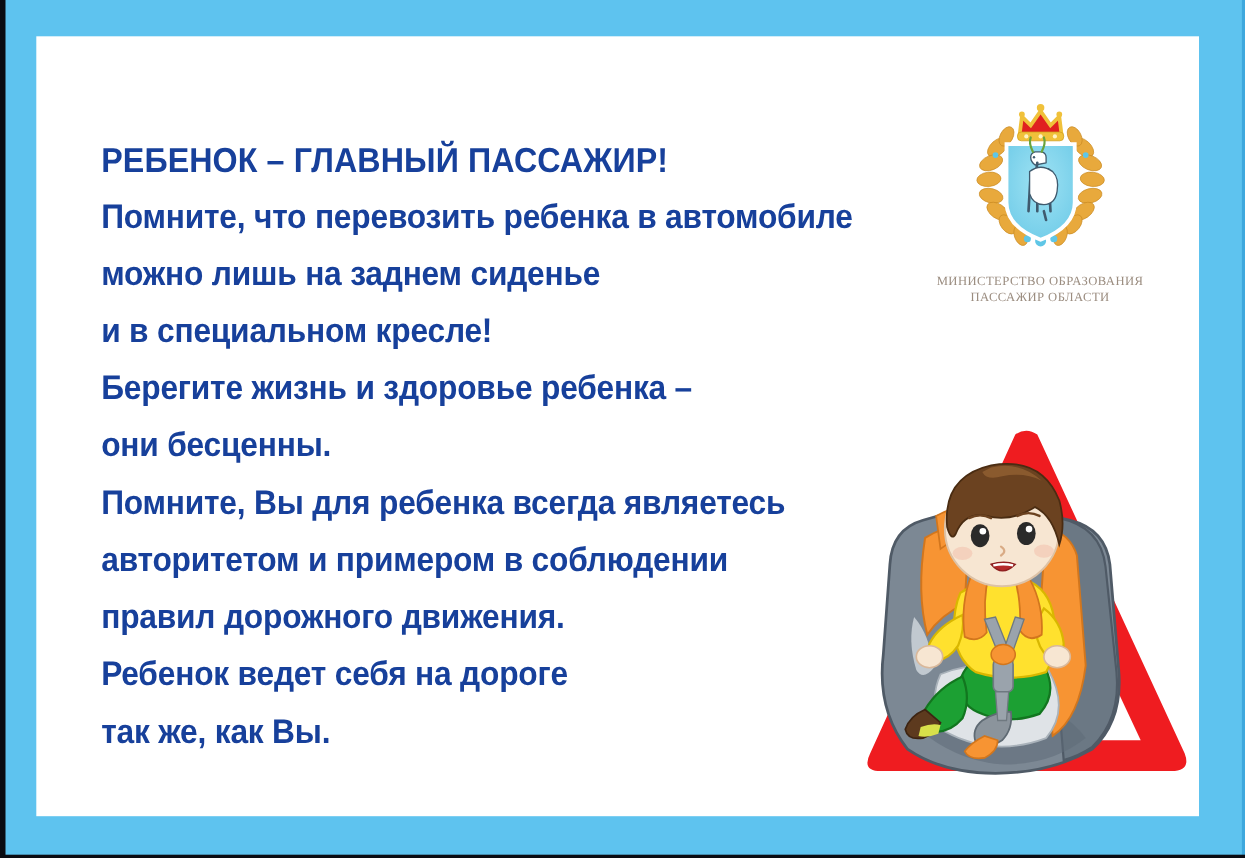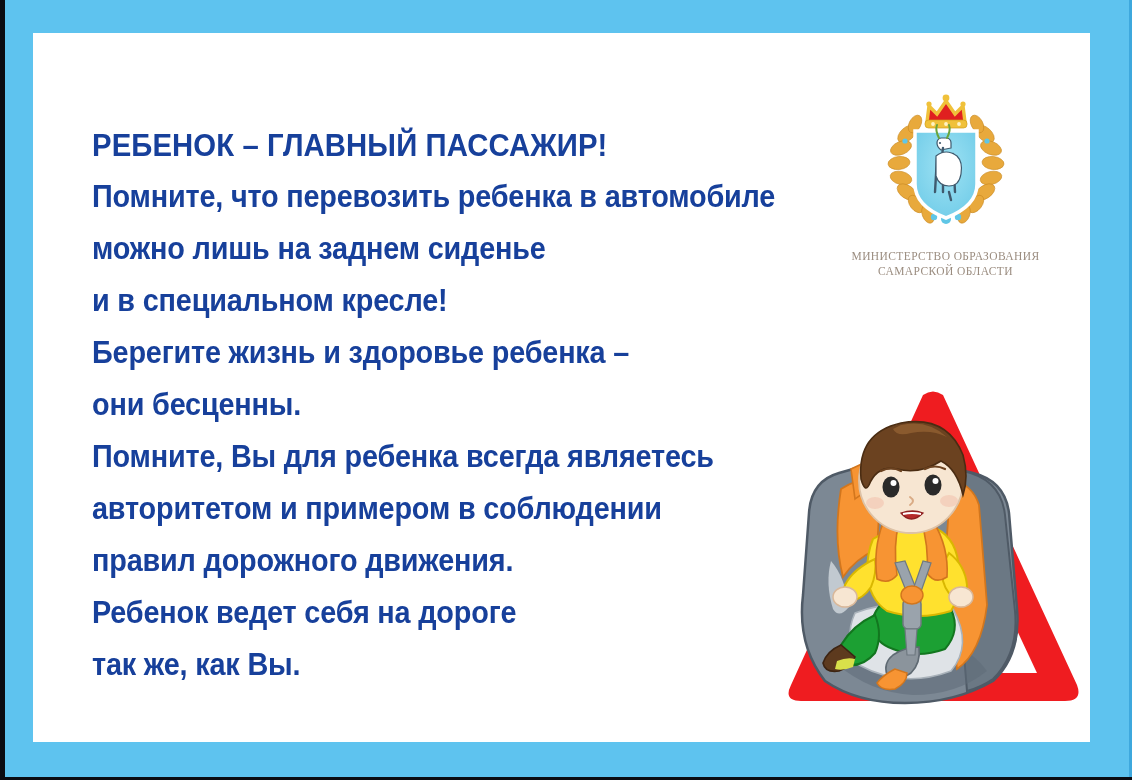--- a/index.html
+++ b/index.html
@@ -193,21 +193,21 @@
         <g fill="none" stroke="#6aa43c" stroke-width="2" stroke-linecap="round">
           <path d="M58 50 Q54 42 56 37"></path>
           <path d="M66 50 Q70 42 68 37"></path>
         </g>
         <g fill="#3f5a6e">
           <circle cx="59" cy="55" r="1.1"></circle>
         </g>
       </svg>
 
       <div class="emblem-caption">МИНИСТЕРСТВО ОБРАЗОВАНИЯ</div>
-      <div class="emblem-caption">САМАРСКОЙ ОБЛАСТИ</div>
+      <div class="emblem-caption">ПАССАЖИР ОБЛАСТИ</div>
     </div>
 
     <div class="illustration">
       <svg width="390" height="370" viewBox="0 0 390 370">
 
         <g>
           <path d="M218 32 Q228 25 238 32 L372 322 Q378 338 360 338 L96 338 Q78 338 86 322 Z" fill="#ef1c20"></path>
           <path d="M228 88 L332 310 L124 310 Z" fill="#ffffff"></path>
         </g>
 

